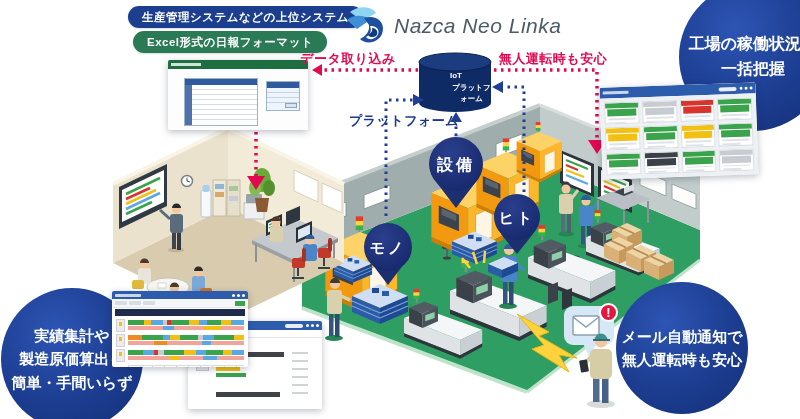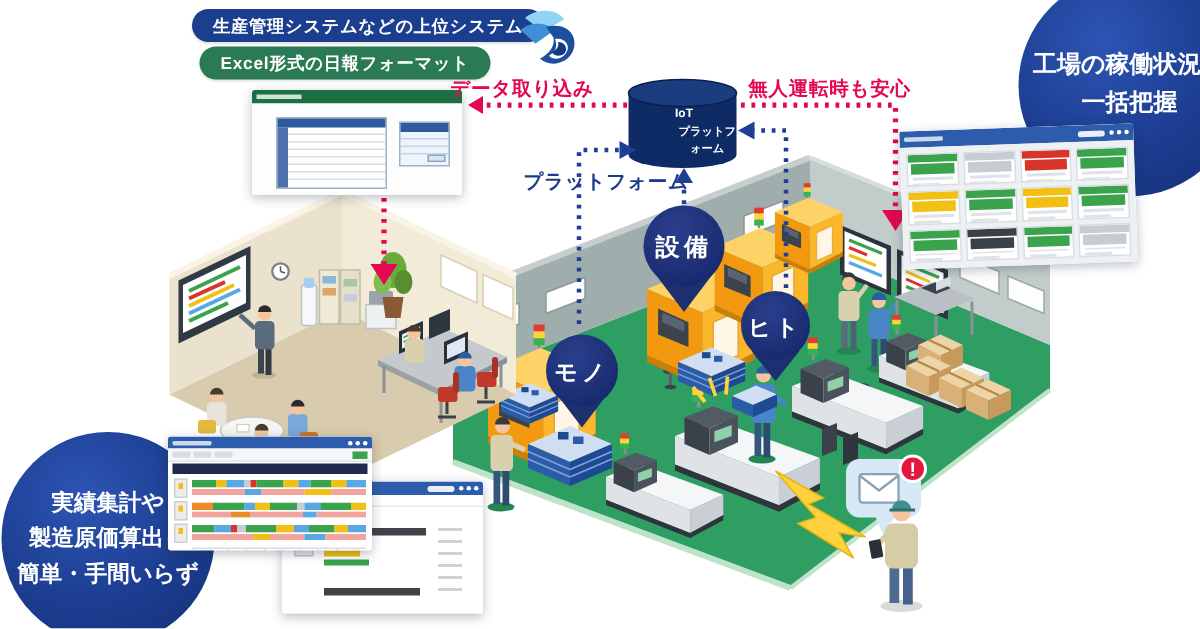--- a/index.html
+++ b/index.html
@@ -454,36 +454,39 @@
   </div>
 
   <div class="logo">
     <svg width="42" height="40" viewBox="0 0 42 40">
       <path d="M4,6 C12,-1 26,0 30,7 L16,15 Z" fill="#8fd4f2"></path>
       <path d="M1,14 C8,8 19,9 24,14 L11,23 Z" fill="#3f8fd6"></path>
       <path d="M18,12 C32,8 40,18 36,28 C32,37 20,39 14,33 C20,30 24,25 23,19 Z" fill="#1d4f9e"></path>
       <path d="M24,20 C31,19 35,25 31,30 C28,34 22,34 20,31 C24,29 26,25 24,20 Z" fill="#ffffff"></path>
       <path d="M26,22 C31,22 33,27 30,30 C27,32 23,31 22,29 C25,27 27,25 26,22 Z" fill="#123a7e"></path>
     </svg>
+    <span class="logo-text">Nazca Neo Linka</span>
   </div>
 
   <div class="cyl-label">
     <span class="l1">IoT</span>
     <span class="l2">プラットフォーム</span>
   </div>
 
   <div class="flow-label flow-red" style="left:286px;top:50px;width:124px;">データ取り込み</div>
   <div class="flow-label flow-red" style="left:494px;top:50px;width:118px;">無人運転時も安心</div>
   <div class="flow-label flow-navy" style="left:342px;top:112px;width:124px;">プラットフォーム</div>
 
   <div class="callout big" style="left:679px;top:-17px;width:148px;height:148px;">工場の稼働状況を
 一括把握</div>
   <div class="callout" style="left:1px;top:288px;width:142px;height:142px;">実績集計や
 製造原価算出も
 簡単・手間いらず</div>
+  <div class="callout" style="left:616px;top:282px;width:132px;height:132px;">メール自動通知で
+無人運転時も安心</div>
 
   <div class="pin-label" style="left:426px;top:155px;width:60px;font-size:16px;">設備</div>
   <div class="pin-label" style="left:489px;top:209px;width:56px;font-size:15px;">ヒト</div>
   <div class="pin-label" style="left:360px;top:239px;width:56px;font-size:15px;">モノ</div>
 
   <div class="thumb" style="left:168px;top:60px;width:140px;height:70px;z-index:5;">
     <div class="excel-bar">
         <div class="tb-text"></div>
       </div>
     <div class="excel-body">

